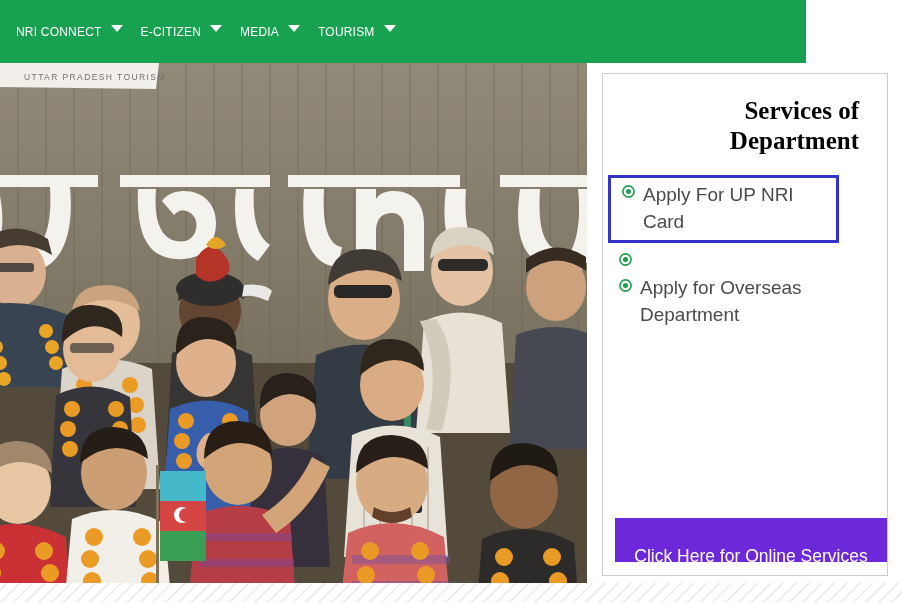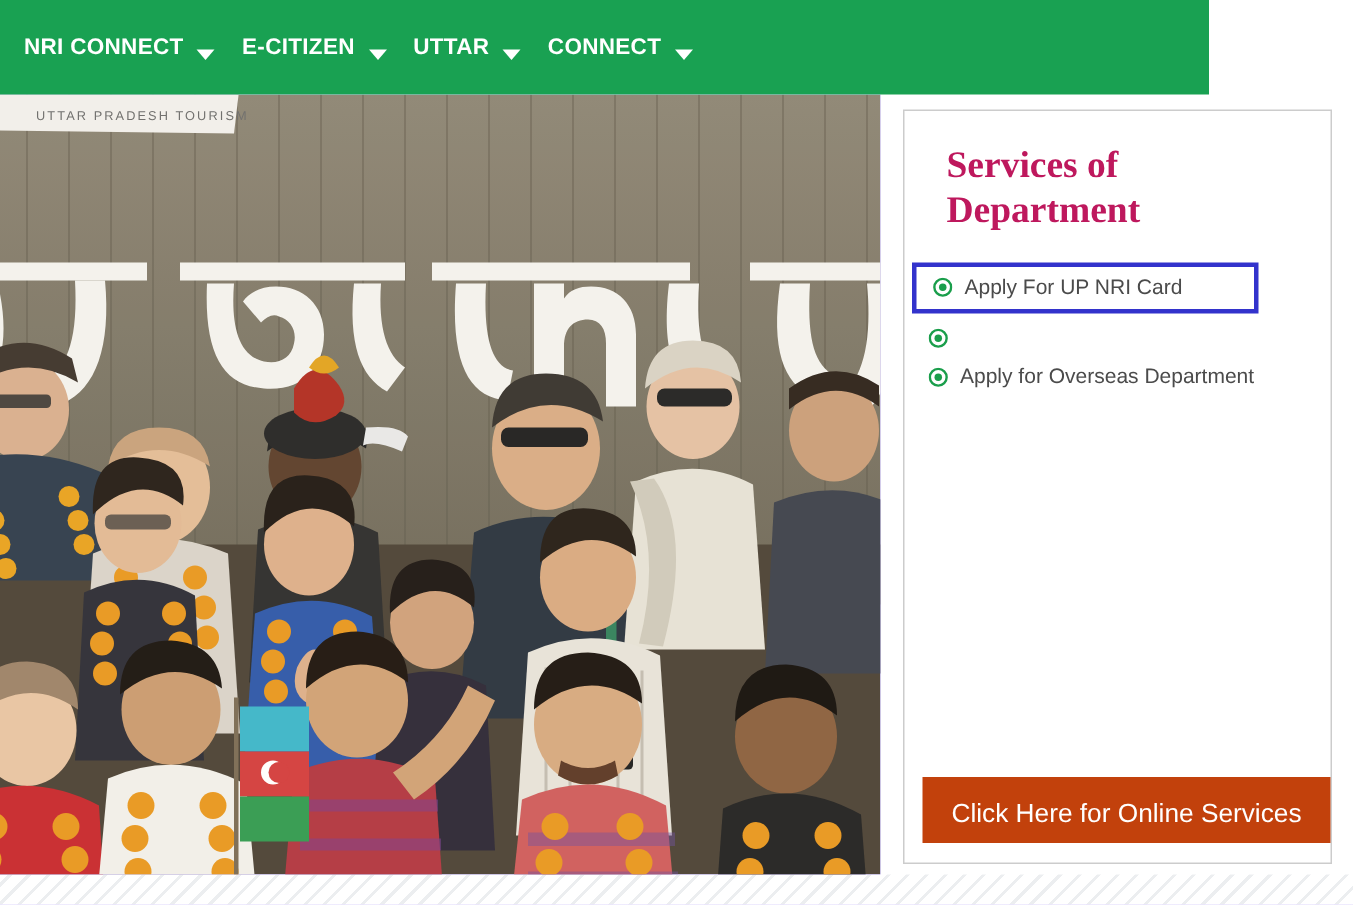--- a/index.html
+++ b/index.html
@@ -43,25 +43,25 @@
     width: 806px; height: 63px;
     background: #19a152;
     z-index: 5;
     display: flex;
     align-items: center;
     padding-left: 8px;
     box-sizing: border-box;
   }
   .nav-item {
     display: flex;
-    align-items: flex-end;
+    align-items: flex-start;
     color: #ffffff;
     font-family: "Liberation Sans", sans-serif;
-    font-weight: bold;
-    font-size: 15px;
+    font-weight: normal;
+    font-size: 12px;
     letter-spacing: 0.2px;
     padding: 6px 10px 6px 8px;
     white-space: nowrap;
     cursor: pointer;
   }
   .nav-label { margin-right: 9px; }
   .caret {
     width: 0; height: 0;
     border-left: 6px solid transparent;
     border-right: 6px solid transparent;
@@ -84,26 +84,26 @@
   #panel {
     position: absolute;
     left: 602px; top: 73px;
     width: 286px; height: 503px;
     background: #ffffff;
     border: 1px solid #cccccc;
     box-sizing: border-box;
     z-index: 6;
   }
   #panel-title {
-    text-align: left;
+    text-align: right;
     font-family: "Liberation Serif", serif;
     font-weight: bold;
     font-size: 25px;
     line-height: 1.18;
-    color: #be185d;
+    color: #000000;
     padding: 22px 28px 0 28px;
     margin: 0;
   }
 
   #service-list {
     list-style: none;
     margin: 0;
     padding: 20px 0 0 0;
   }
   .service-item {
@@ -115,21 +115,21 @@
     position: relative;
   }
   .dot-icon {
     flex: 0 0 auto;
     width: 13px; height: 13px;
     margin-top: 4px;
     margin-right: 8px;
   }
   .svc-label {
     font-family: "Liberation Sans", sans-serif;
-    font-size: 14px;
+    font-size: 19px;
     line-height: 1.42;
     color: #4b4b4b;
   }
   .service-item.highlighted {
     border: 3px solid #3333cc;
     padding: 4px 6px 4px 11px;
     margin-left: 5px;
     margin-right: 48px;
     margin-bottom: 6px;
   }
@@ -139,51 +139,51 @@
     position: absolute;
     left: 0; right: 0;
     bottom: 13px;
     padding: 0 1px 0 12px;
   }
   #cta-button {
     display: block;
     width: 272px;
     height: 44px;
     line-height: 44px;
-    background: #c2410c;
+    background: #6d28d9;
     color: #ffffff;
     border: none;
     font-family: "Liberation Sans", sans-serif;
     font-size: 17.5px;
     text-align: center;
     cursor: pointer;
-    padding: 2px;
+    padding: 16px;
   }
 </style>
 </head>
 <body>
 
 <div id="page-bg"></div>
 <div id="bg-mask"></div>
 
 <nav id="topnav">
   <div class="nav-item">
     <span class="nav-label">NRI CONNECT</span>
     <span class="caret"></span>
   </div>
   <div class="nav-item">
     <span class="nav-label">E-CITIZEN</span>
     <span class="caret"></span>
   </div>
   <div class="nav-item">
-    <span class="nav-label">UTTAR</span>
+    <span class="nav-label">MEDIA</span>
     <span class="caret"></span>
   </div>
   <div class="nav-item">
-    <span class="nav-label">CONNECT</span>
+    <span class="nav-label">TOURISM</span>
     <span class="caret"></span>
   </div>
 </nav>
 
 <div id="photo">
   <svg width="587" height="520" viewBox="0 0 587 520" xmlns="http://www.w3.org/2000/svg" aria-hidden="true">
     <defs>
       <linearGradient id="wall" x1="0" y1="0" x2="0" y2="1">
         <stop offset="0" stop-color="#8c8473"></stop>
         <stop offset="1" stop-color="#6d6757"></stop>

